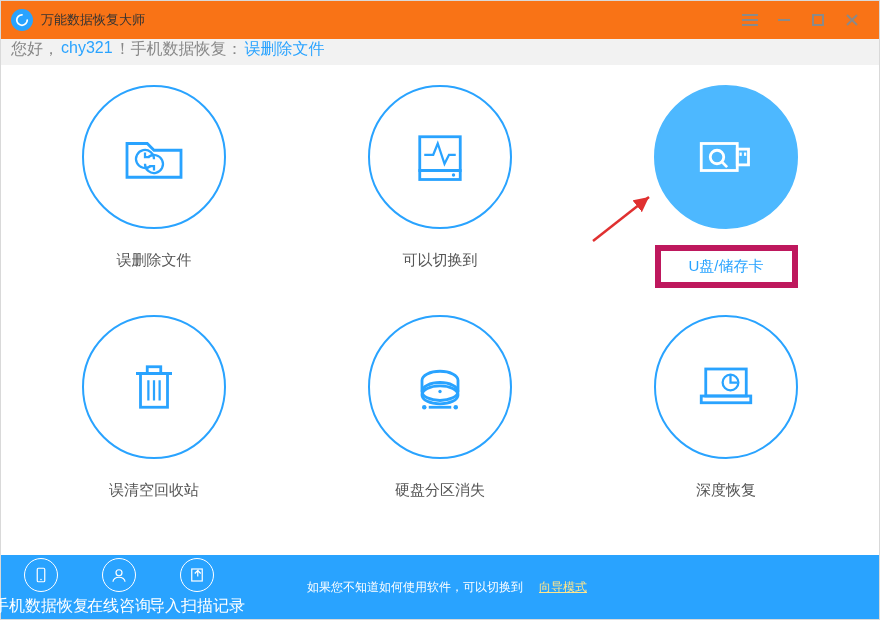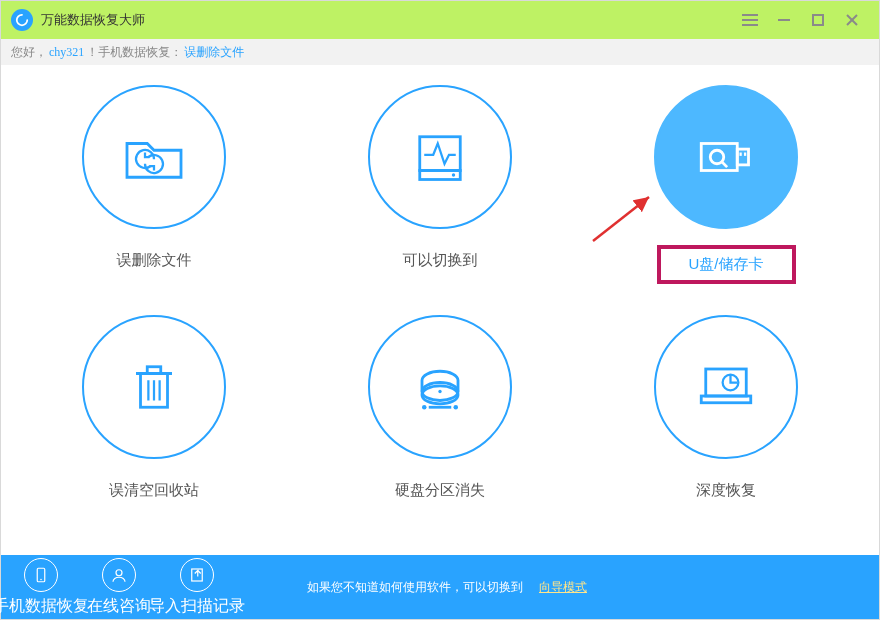--- a/index.html
+++ b/index.html
@@ -1,38 +1,38 @@
 <!DOCTYPE html>
 <html><head>
 <meta charset="utf-8">
 <style>
   * { margin: 0; padding: 0; box-sizing: border-box; }
   html, body { width: 880px; height: 620px; font-family: "Microsoft YaHei", Arial, sans-serif; background: #fff; overflow: hidden; }
   .window { width: 880px; height: 620px; border: 1px solid #d9d9d9; display: flex; flex-direction: column; }
 
-  .titlebar { height: 38px; display: flex; align-items: center; padding: 10px 10px; background: #bef264; justify-content: center; }
+  .titlebar { height: 38px; display: flex; align-items: center; padding: 10px 10px; background: #f97316; justify-content: center; }
   .titlebar .logo { width: 22px; height: 22px; border-radius: 50%; background: #29a3ff; display:flex;align-items:center;justify-content:center; margin-right: 8px;}
   .titlebar .logo svg { width:14px;height:14px; }
   .titlebar .title { font-size: 13px; color: #333; flex: 0 0 auto; }
   .titlebar .spacer { flex: 1 1 auto; }
   .titlebar .winbtn { width: 34px; height: 28px; display:flex;align-items:center;justify-content:center; color:#777; font-size:16px; cursor:pointer;}
   .titlebar .winbtn svg { stroke:#8a8a8a; }
 
-  .greeting { height: 26px; background: #f2f2f2; font-size: 12px; color: #888; display:flex;align-items:center; padding: 0 10px; font-family: Liberation Serif, serif;}
+  .greeting { height: 26px; background: #f2f2f2; font-size: 16px; color: #888; display:flex;padding: 0 10px;}
   .greeting .val { color:#888; }
-  .greeting .hl { color: #29a3ff; margin: 10px 2px;}
+  .greeting .hl { color: #29a3ff; margin: 0 2px;}
 
   .main { flex: 1 1 auto; display: grid; grid-template-columns: repeat(3, 1fr); grid-template-rows: repeat(2, 1fr); padding: 20px 10px 10px 10px; position: relative;}
 
   .cell { display:flex; flex-direction:column; align-items:center; justify-content:flex-start; cursor:pointer; position:relative;}
   .circle { width: 144px; height: 144px; border-radius:50%; border: 2px solid #29a3ff; display:flex;align-items:center;justify-content:center; }
   .circle.filled { background:#4db8ff; border-color:#4db8ff; }
   .circle svg { width: 72px; height: 72px; }
   .label { margin-top: 16px; font-size: 15px; color:#555; text-align:center; padding: 6px 20px; }
-  .label.highlight { color:#29a3ff; border:4px solid #be185d; padding: 6px 28px;}
+  .label.highlight { color:#29a3ff; border:6px solid #be185d; padding: 6px 28px;}
 
   .arrow { position:absolute; pointer-events:none; }
 
   .footer { height: 64px; background:#29a3ff; display:flex; align-items:center; padding: 0 12px; color:#fff; font-size:12px; }
   .fbtn { width: 56px; display:flex;flex-direction:column;align-items:center; margin-right: 22px; cursor:pointer;}
   .fbtn .icon { width:34px;height:34px;border:1.5px solid #fff;border-radius:50%; display:flex;align-items:center;justify-content:center; margin-bottom:4px;}
   .fbtn .icon svg{width:18px;height:18px;}
   .fbtn .txt { white-space:nowrap; font-size:16px;}
   .hint { margin-left: 60px; display:flex;align-items:flex-start; }
   .hint a { color:#ffe58a; text-decoration:underline; margin-left:16px; cursor:pointer;}

